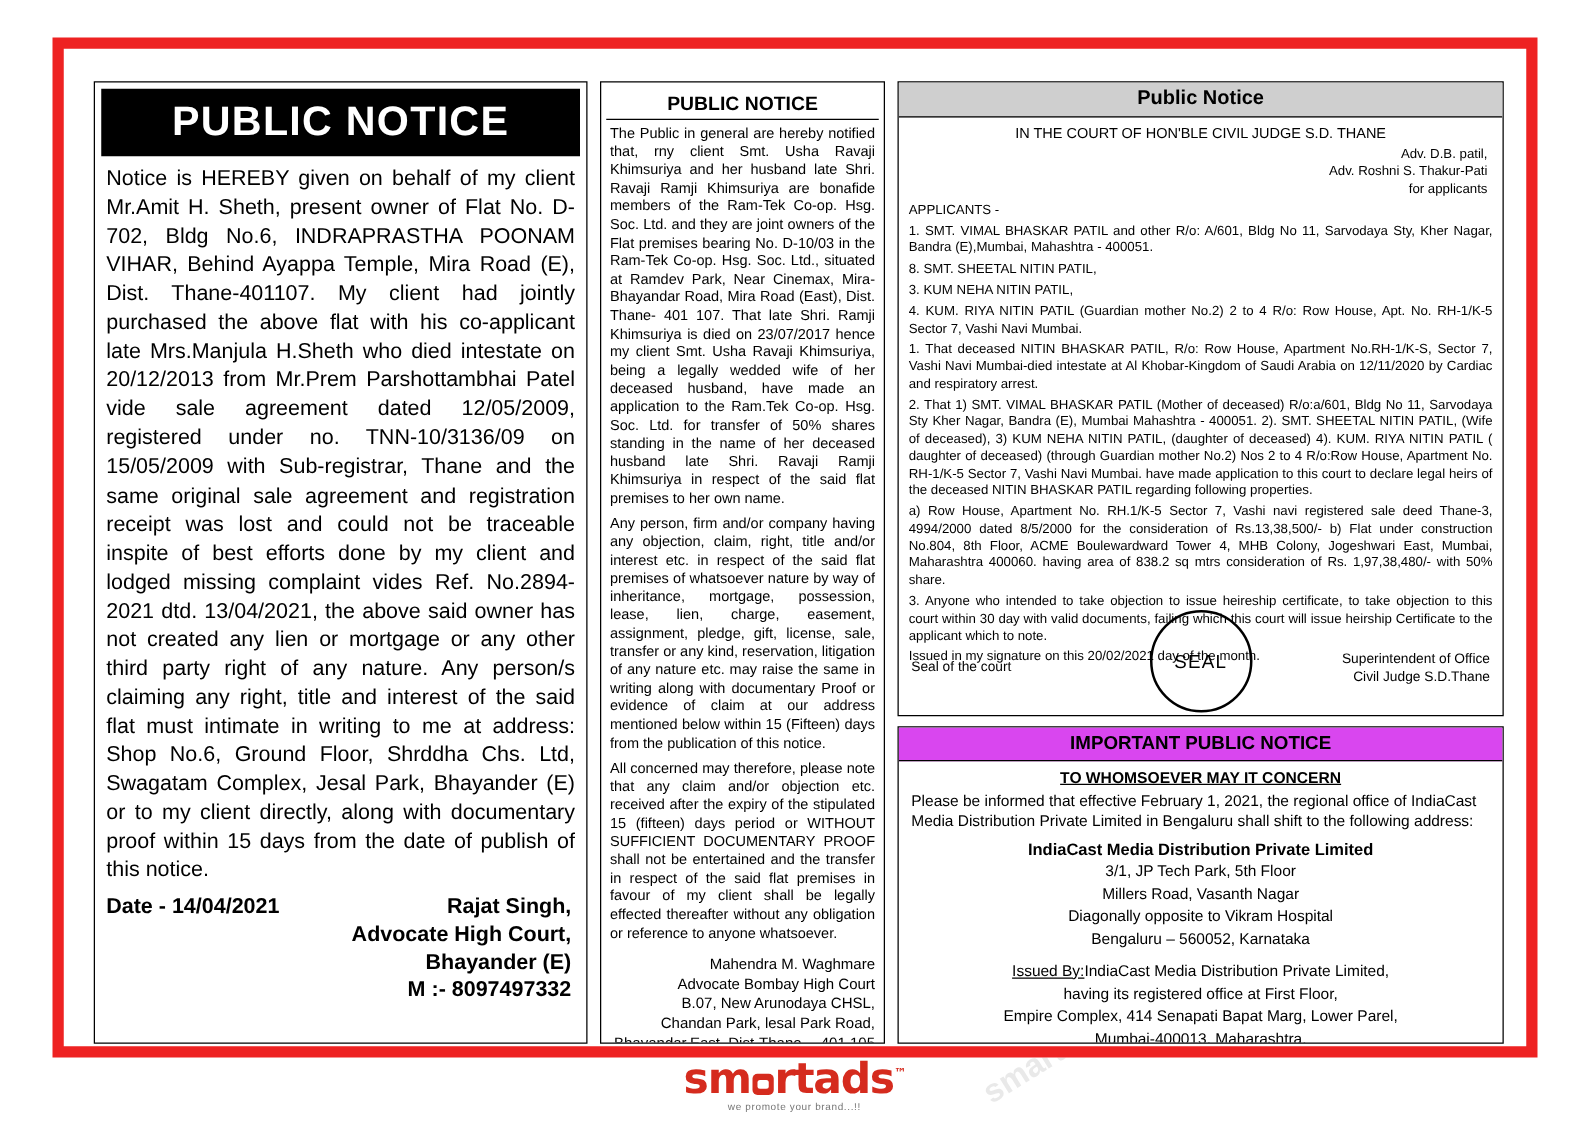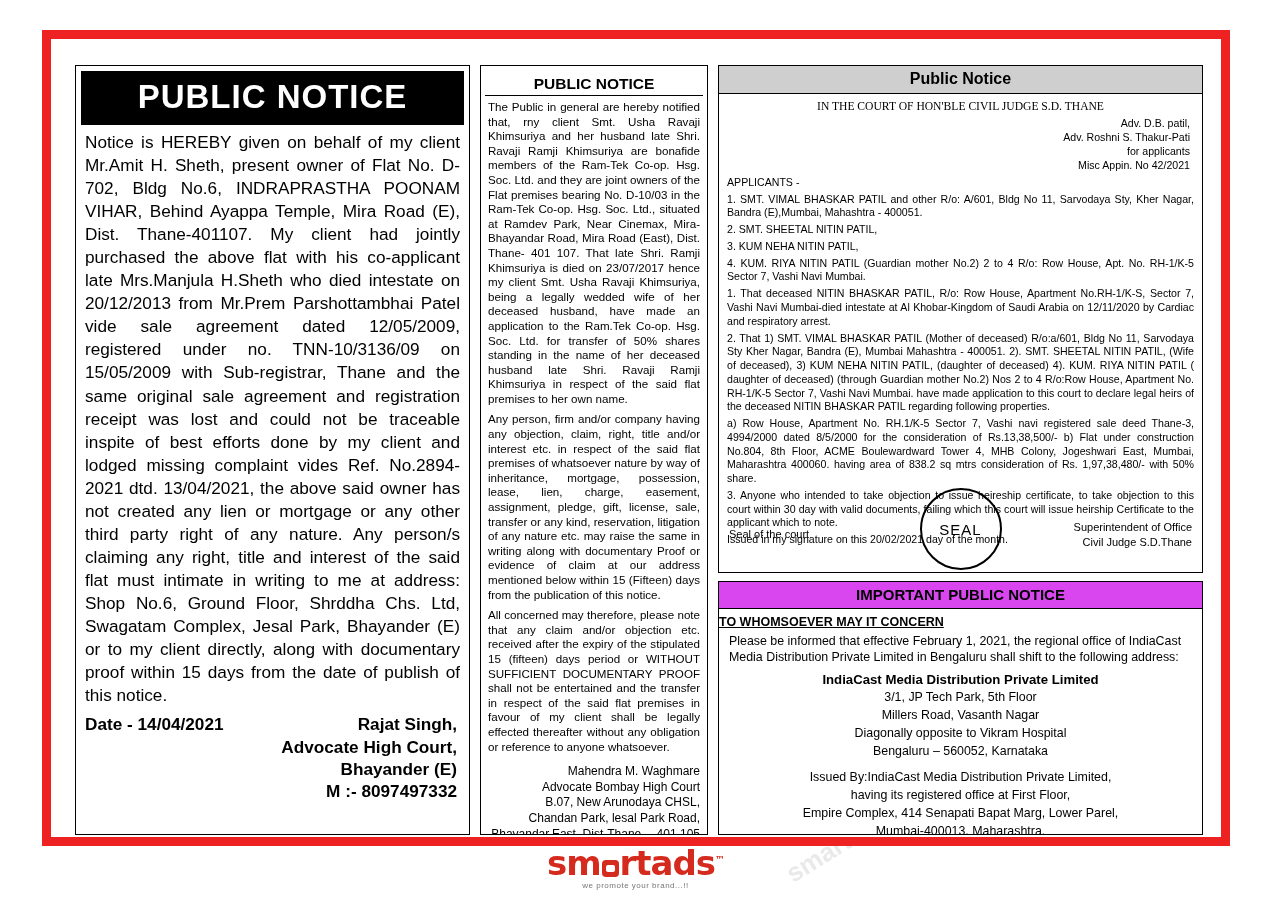--- a/index.html
+++ b/index.html
@@ -137,21 +137,20 @@
     border-bottom: 1px solid #000;
     text-align: center;
     font-weight: bold;
     font-size: 16px;
     padding: 4px 0 5px 0;
   }
   .rt-court {
     text-align: center;
     font-size: 11.6px;
     padding: 6px 0 2px 0;
-    font-family: Liberation Serif, serif;
   }
   .rt-advs {
     text-align: right;
     font-size: 10.6px;
     line-height: 1.32;
     padding: 2px 12px 0 0;
   }
   .rt-body {
     padding: 3px 8px 0 8px;
     font-size: 10.6px;
@@ -198,21 +197,21 @@
   
   .rb-head {
     background: #d946ef;
     border-bottom: 1px solid #000;
     text-align: center;
     font-weight: bold;
     font-size: 15px;
     padding: 4px 0 5px 0;
   }
   .rb-sub {
-    text-align: left;
+    text-align: center;
     font-weight: bold;
     font-size: 12.5px;
     text-decoration: underline;
     padding: 6px 0 4px 0;
   }
   .rb-body {
     padding: 0 10px;
     font-size: 12.4px;
     line-height: 1.32;
   }
@@ -222,21 +221,21 @@
     line-height: 1.45;
     padding: 4px 8px 0 8px;
   }
   .rb-bold { font-weight: bold; font-size: 13.2px; }
   .rb-issued {
     text-align: center;
     font-size: 12.4px;
     line-height: 1.45;
     padding: 8px 8px 0 8px;
   }
-  .u { }
+  .u { text-decoration: underline; }
 
   
   .logo-wrap {
     position: absolute;
     left: 50%;
     transform: translateX(-50%);
     top: 846px;
     width: 190px;
     text-align: center;
   }
@@ -338,26 +337,25 @@
         </div>
       </div>
 
       <div class="col col-right-top">
         <div class="rt-head">Public Notice</div>
         <div class="rt-court">IN THE COURT OF HON'BLE CIVIL JUDGE S.D. THANE</div>
         <div class="rt-advs">
           <div>Adv. D.B. patil,</div>
           <div>Adv. Roshni S. Thakur-Pati</div>
           <div>for applicants</div>
-          <div>Misc Appin. No 42/2021</div>
         </div>
         <div class="rt-body">
           <p>APPLICANTS -</p>
           <p>1. SMT. VIMAL BHASKAR PATIL and other R/o: A/601, Bldg No 11, Sarvodaya Sty, Kher Nagar, Bandra (E),Mumbai, Mahashtra - 400051.</p>
-          <p>2. SMT. SHEETAL NITIN PATIL,</p>
+          <p>8. SMT. SHEETAL NITIN PATIL,</p>
           <p>3. KUM NEHA NITIN PATIL,</p>
           <p>4. KUM. RIYA NITIN PATIL (Guardian mother No.2) 2 to 4 R/o: Row House, Apt. No. RH-1/K-5 Sector 7, Vashi Navi Mumbai.</p>
           <p>1. That deceased NITIN BHASKAR PATIL, R/o: Row House, Apartment No.RH-1/K-S, Sector 7, Vashi Navi Mumbai-died intestate at Al Khobar-Kingdom of Saudi Arabia on 12/11/2020 by Cardiac and respiratory arrest.</p>
           <p>2. That 1) SMT. VIMAL BHASKAR PATIL (Mother of deceased) R/o:a/601, Bldg No 11, Sarvodaya Sty Kher Nagar, Bandra (E), Mumbai Mahashtra - 400051. 2). SMT. SHEETAL NITIN PATIL, (Wife of deceased), 3) KUM NEHA NITIN PATIL, (daughter of deceased) 4). KUM. RIYA NITIN PATIL ( daughter of deceased) (through Guardian mother No.2) Nos 2 to 4 R/o:Row House, Apartment No. RH-1/K-5 Sector 7, Vashi Navi Mumbai. have made application to this court to declare legal heirs of the deceased NITIN BHASKAR PATIL regarding following properties.</p>
           <p>a) Row House, Apartment No. RH.1/K-5 Sector 7, Vashi navi registered sale deed Thane-3, 4994/2000 dated 8/5/2000 for the consideration of Rs.13,38,500/- b) Flat under construction No.804, 8th Floor, ACME Boulewardward Tower 4, MHB Colony, Jogeshwari East, Mumbai, Maharashtra 400060. having area of 838.2 sq mtrs consideration of Rs. 1,97,38,480/- with 50% share.</p>
           <p>3. Anyone who intended to take objection to issue heireship certificate, to take objection to this court within 30 day with valid documents, failing which this court will issue heirship Certificate to the applicant which to note.</p>
           <p>Issued in my signature on this 20/02/2021 day of the month.</p>
         </div>
         <div class="rt-bottom">
           <div class="seal-left">Seal of the court</div>

